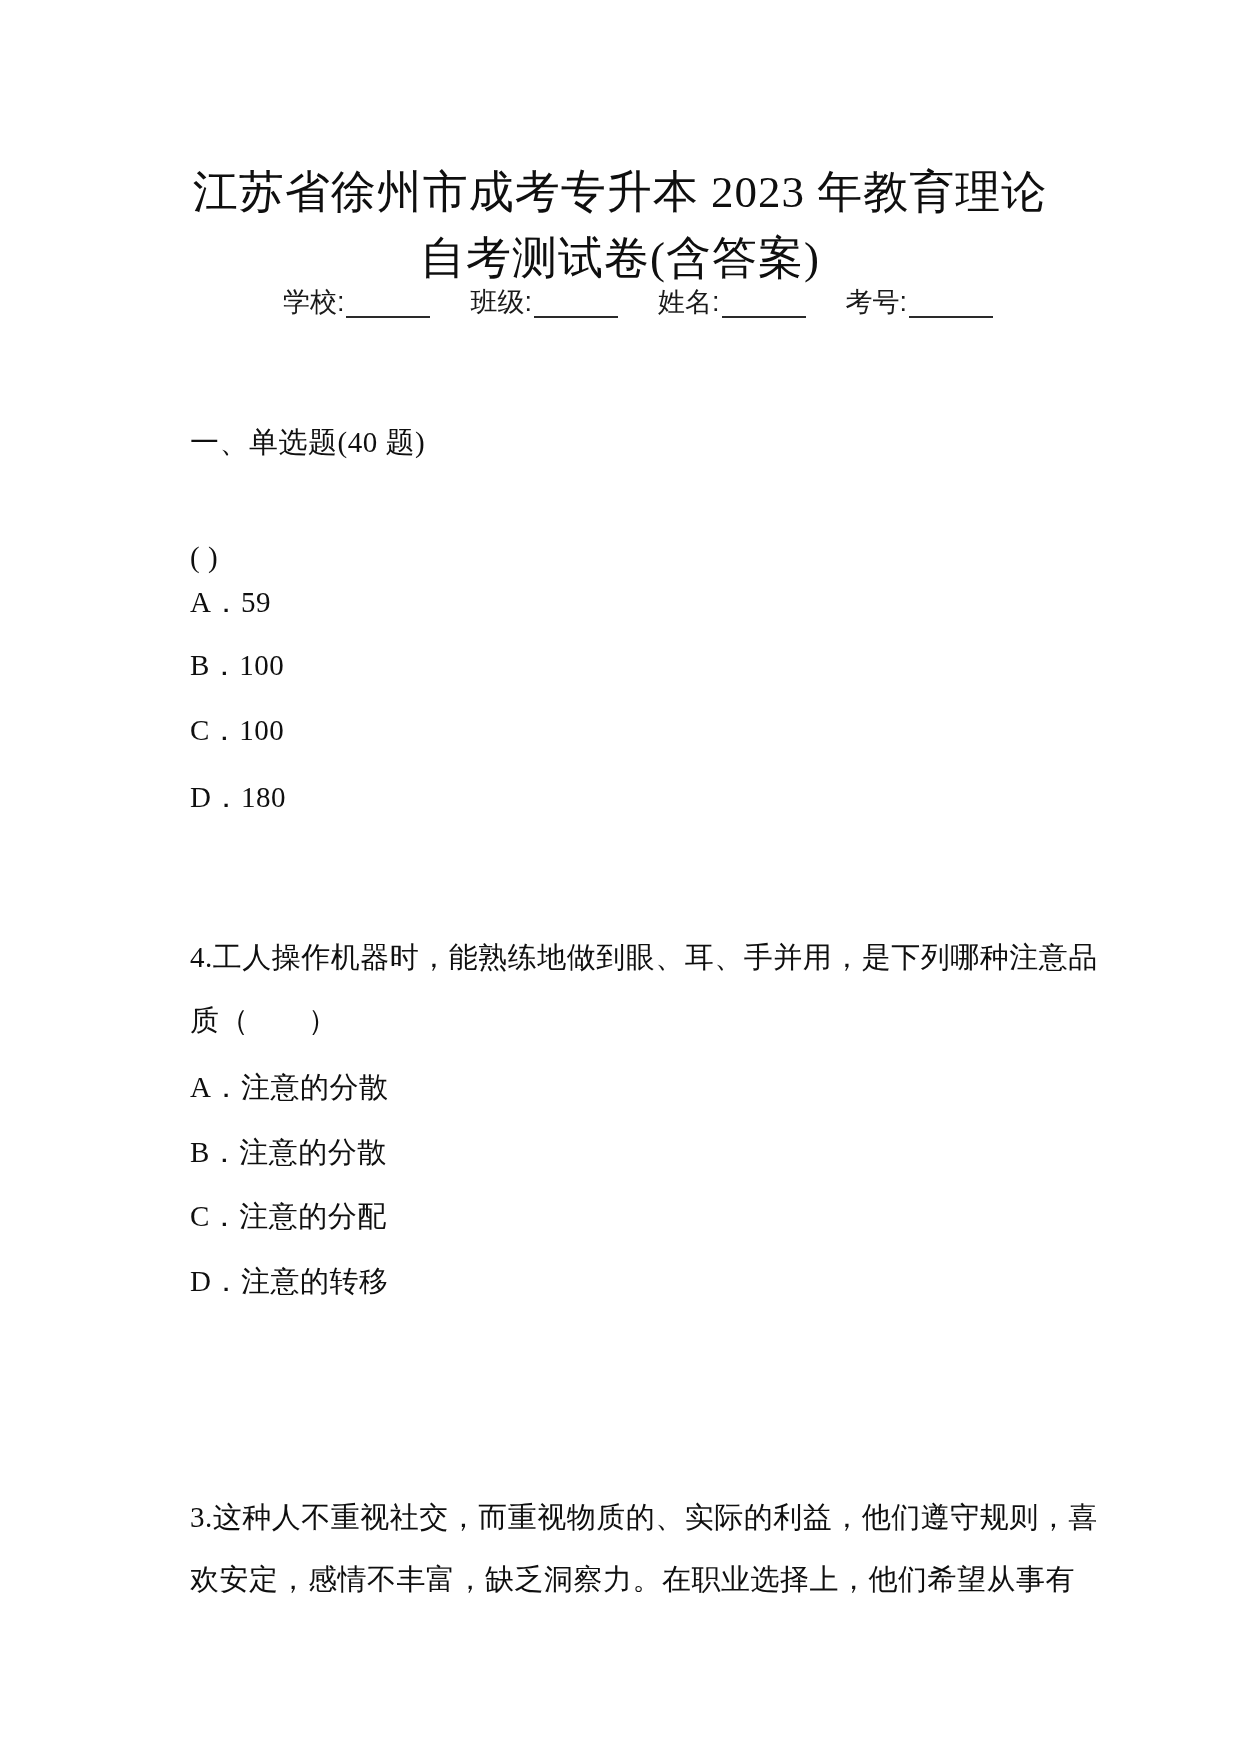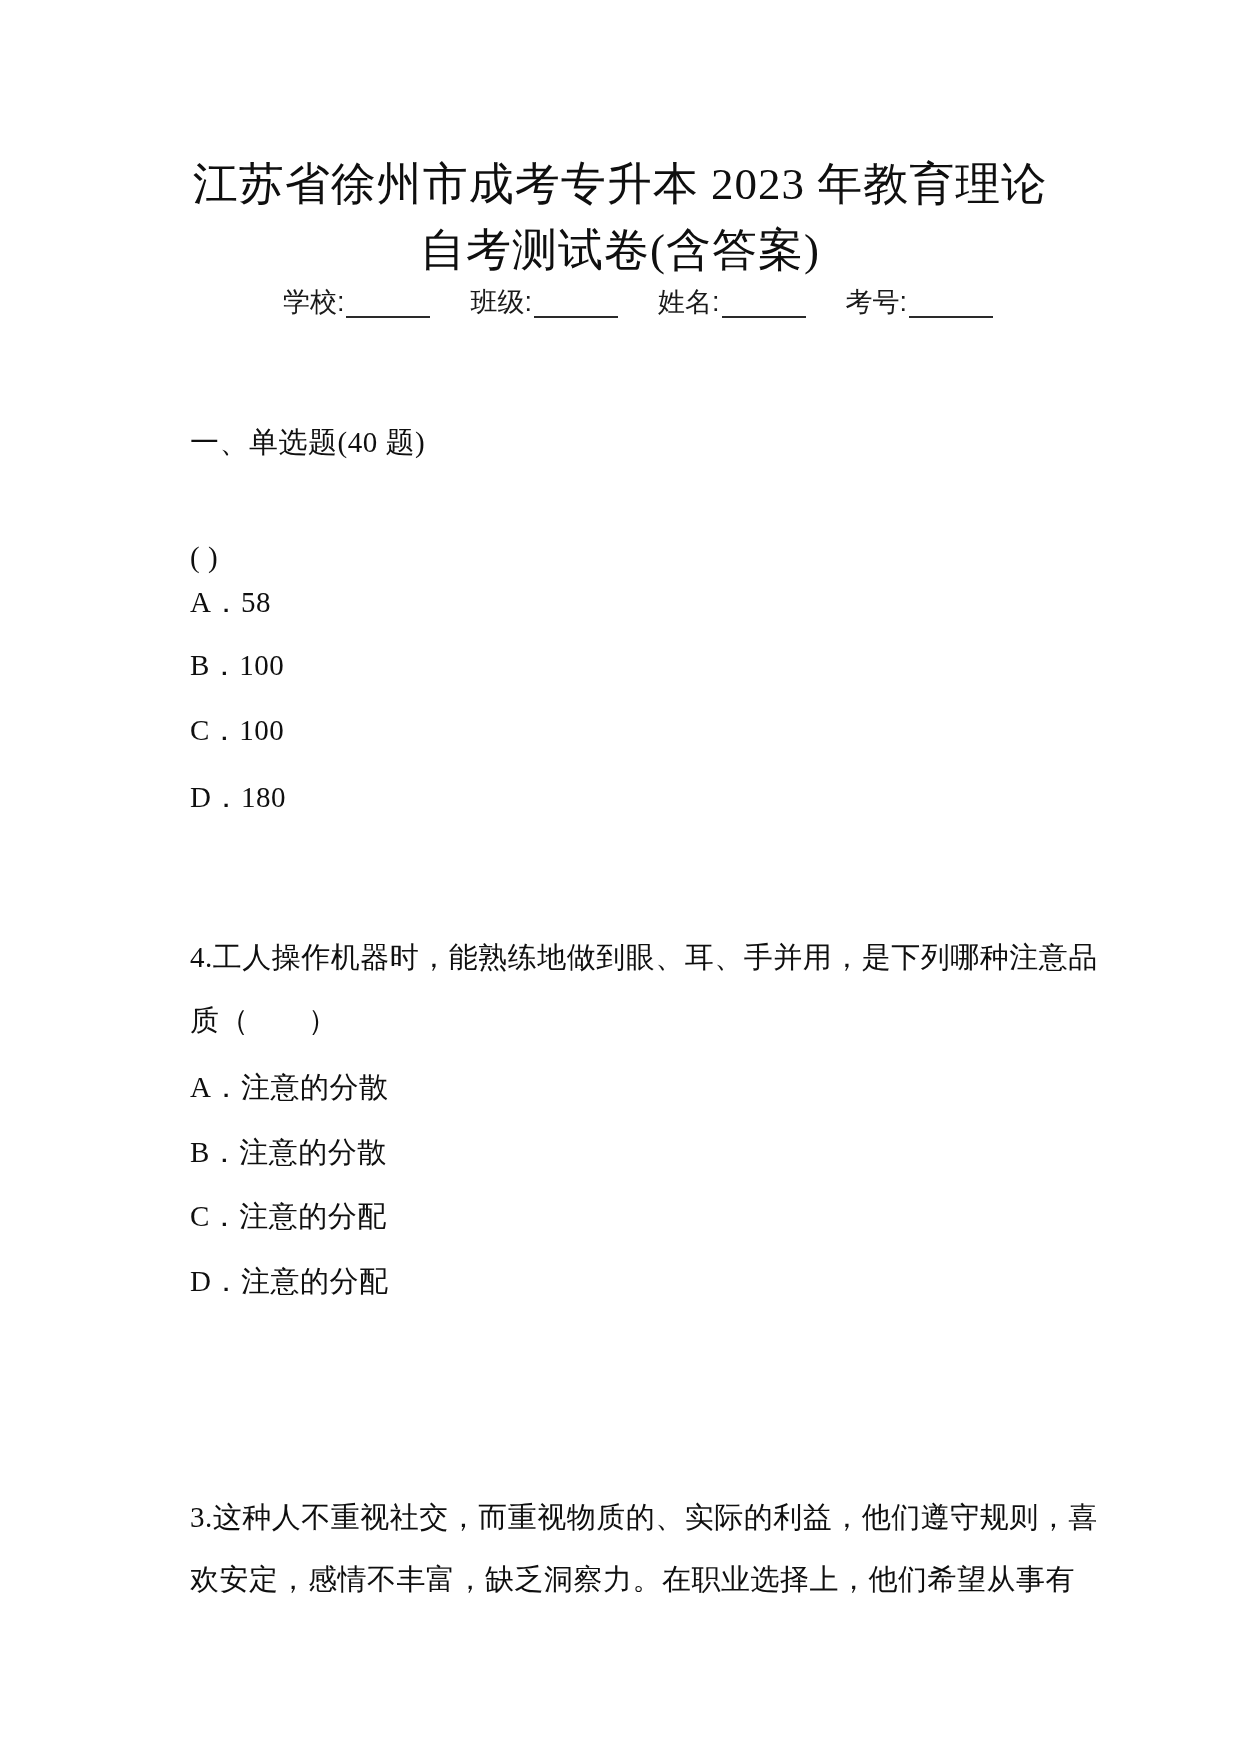--- a/index.html
+++ b/index.html
@@ -12,21 +12,21 @@
     font-family: "Liberation Serif", "DejaVu Serif", serif;
     overflow: hidden;
   }
   .center-line {
     position: absolute;
     left: 0;
     right: 0;
     text-align: center;
     line-height: 1;
     white-space: pre;
-    margin: 8px;
+    margin: 16px;
     font-weight: 400;
   }
   .doc-title { font-size: 45px; letter-spacing: 1px; }
   .body-line {
     position: absolute;
     left: 190px;
     font-size: 29px;
     line-height: 1;
     white-space: pre;
     letter-spacing: 0.5px;
@@ -78,28 +78,28 @@
     </span>
     <span class="field">
       <span class="flabel">考号:</span>
       <span class="blank"></span>
     </span>
   </div>
 
   <div class="body-line" style="top:428px">一、单选题(40 题)</div>
 
   <div class="body-line" style="top:543px">( )</div>
-  <div class="body-line" style="top:588px">A．58</div>
+  <div class="body-line" style="top:588px">A．59</div>
   <div class="body-line" style="top:651px">B．100</div>
   <div class="body-line" style="top:716px">C．100</div>
   <div class="body-line" style="top:783px">D．180</div>
 
   <div class="body-line" style="top:943px">4.工人操作机器时，能熟练地做到眼、耳、手并用，是下列哪种注意品</div>
   <div class="body-line" style="top:1006px">质（　　）</div>
   <div class="body-line" style="top:1073px">A．注意的分散</div>
   <div class="body-line" style="top:1138px">B．注意的分散</div>
   <div class="body-line" style="top:1202px">C．注意的分配</div>
-  <div class="body-line" style="top:1267px">D．注意的分配</div>
+  <div class="body-line" style="top:1267px">D．注意的转移</div>
 
   <div class="body-line" style="top:1503px">3.这种人不重视社交，而重视物质的、实际的利益，他们遵守规则，喜</div>
   <div class="body-line" style="top:1565px">欢安定，感情不丰富，缺乏洞察力。在职业选择上，他们希望从事有</div>
 
 </div>
 
 </body></html>

